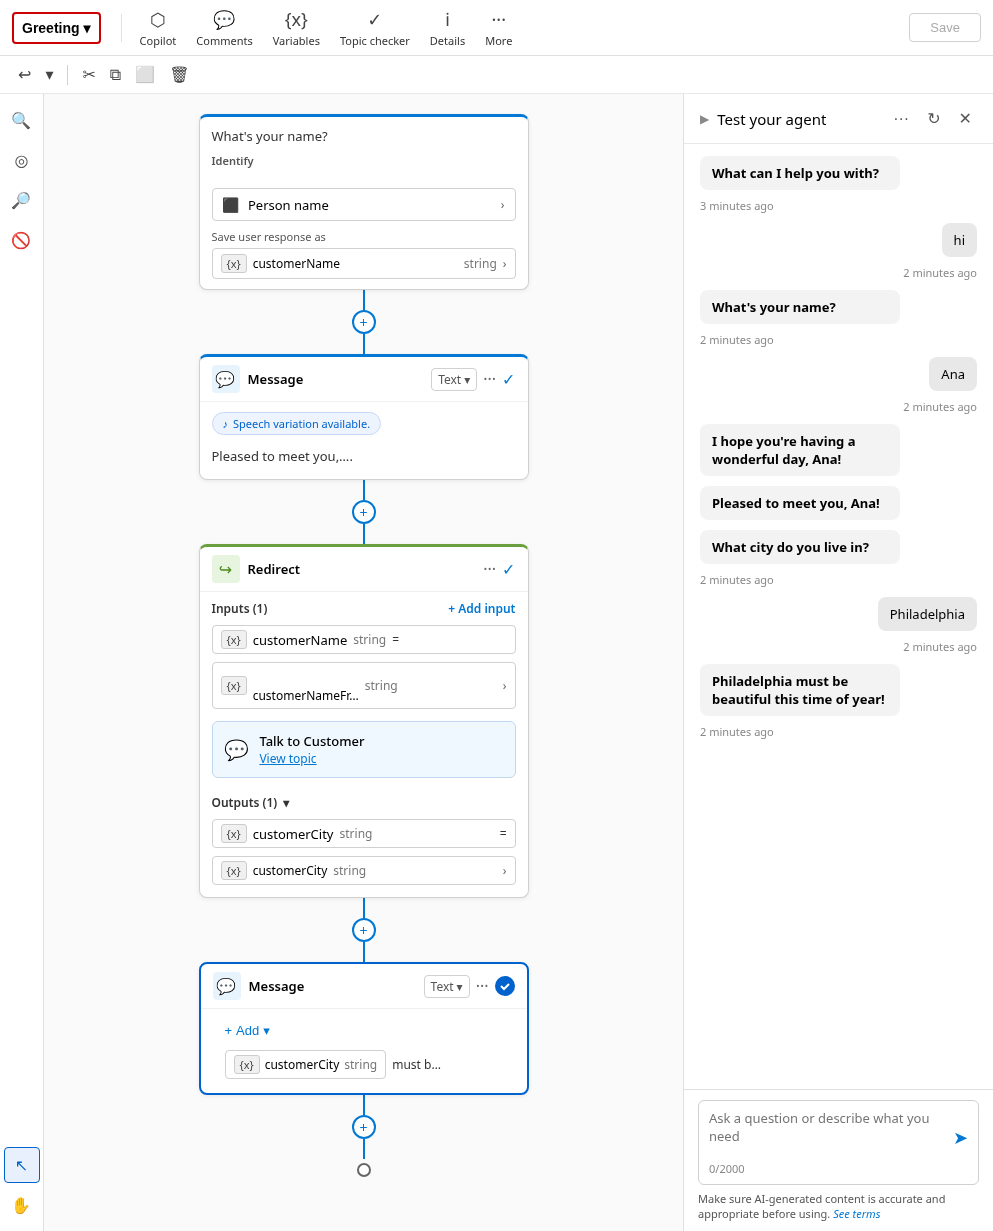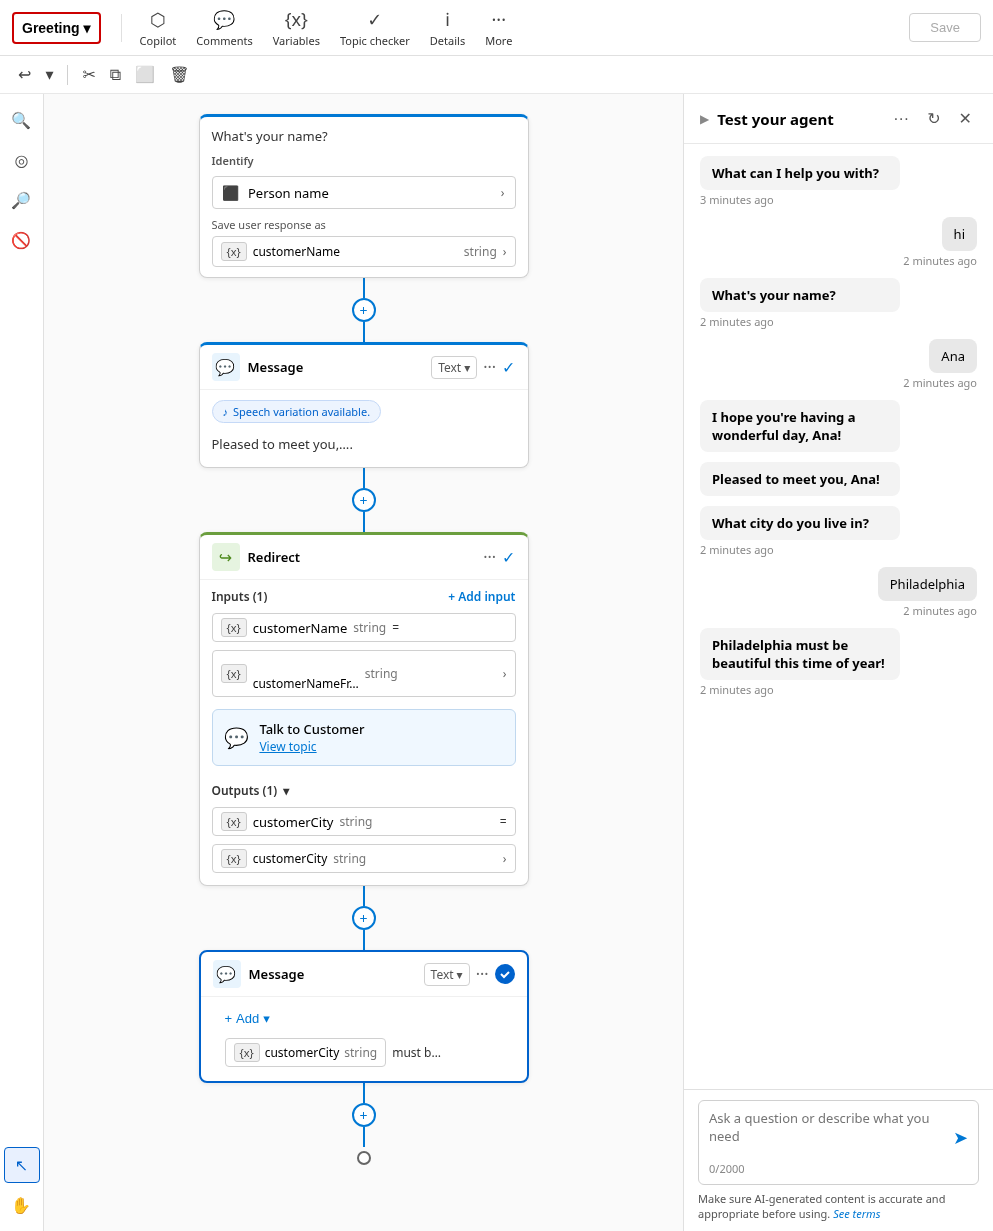--- a/index.html
+++ b/index.html
@@ -53,21 +53,21 @@
     .node-check { color: #0078d4; font-size: 16px; }
     .node-check-filled { color: #0062cc; font-size: 16px; background: #0062cc; border-radius: 50%; width: 20px; height: 20px; display: flex; align-items: center; justify-content: center; }
     .node-check-filled svg { fill: white; }
 
     .node-body { padding: 10px 12px; }
     .speech-badge { display: flex; align-items: center; gap: 5px; background: #edf4fe; border: 1px solid #c5d9f7; border-radius: 12px; padding: 3px 10px; font-size: 11px; color: #0062cc; margin-bottom: 8px; display: inline-flex; }
     .node-text { font-size: 13px; color: #333; padding: 4px 0; }
 
     
     .question-text { font-size: 13px; color: #333; margin-bottom: 8px; }
-    .section-label { font-size: 11px; font-weight: 600; color: #555; margin-bottom: 8px; text-transform: none; }
+    .section-label { font-size: 11px; font-weight: 600; color: #555; margin-bottom: 20px; text-transform: none; }
     .identify-row { display: flex; align-items: center; border: 1px solid #d0d0d0; border-radius: 4px; padding: 6px 10px; gap: 8px; }
     .identify-icon { font-size: 14px; color: #555; }
     .identify-text { font-size: 13px; flex: 1; }
     .identify-arrow { font-size: 12px; color: #666; }
     .save-response-label { font-size: 11px; color: #555; margin: 8px 0 4px; }
     .var-row { display: flex; align-items: center; border: 1px solid #d0d0d0; border-radius: 4px; padding: 5px 8px; gap: 6px; }
     .var-badge { background: #f0f0f0; border: 1px solid #ccc; border-radius: 3px; font-size: 11px; padding: 1px 5px; color: #444; }
     .var-name { font-size: 12px; flex: 1; }
     .var-type { font-size: 12px; color: #777; }
     .var-arrow { font-size: 12px; color: #666; }
@@ -85,27 +85,27 @@
 
     
     .add-row { display: flex; align-items: center; gap: 6px; padding: 4px 12px 8px; }
     .add-btn-2 { display: flex; align-items: center; gap: 4px; color: #0078d4; font-size: 13px; cursor: pointer; background: none; border: none; }
     .chip-row { display: flex; align-items: center; padding: 4px 12px; gap: 6px; }
     .chip { display: flex; align-items: center; gap: 5px; border: 1px solid #d0d0d0; border-radius: 4px; padding: 4px 8px; font-size: 12px; }
 
     
     .right-panel { width: 310px; background: #fff; border-left: 1px solid #e0e0e0; display: flex; flex-direction: column; overflow: hidden; flex-shrink: 0; }
     .right-panel-header { display: flex; align-items: center; padding: 12px 16px; border-bottom: 1px solid #e8e8e8; gap: 8px; }
-    .right-panel-title { font-size: 15px; font-weight: 700; flex: 1; }
+    .right-panel-title { font-size: 15px; font-weight: 400; flex: 1; }
     .rp-icon-btn { background: none; border: none; font-size: 16px; cursor: pointer; color: #555; padding: 3px 5px; border-radius: 3px; }
 
     .chat-area { flex: 1; overflow-y: auto; padding: 12px 16px; display: flex; flex-direction: column; gap: 10px; }
     .chat-bubble-left { align-self: flex-start; background: #f3f3f3; border-radius: 8px; padding: 8px 12px; max-width: 200px; font-size: 13px; font-weight: bold; }
     .chat-bubble-right { align-self: flex-end; background: #e8e8e8; border-radius: 8px; padding: 8px 12px; max-width: 180px; font-size: 13px; text-align: right; }
-    .chat-time { font-size: 11px; color: #888; margin-top: 2px; }
+    .chat-time { font-size: 11px; color: #888; margin-top: 8px; }
     .chat-time-right { text-align: right; }
 
     .chat-input-area { padding: 10px 14px; border-top: 1px solid #e0e0e0; }
     .chat-input-box { border: 1px solid #d0d0d0; border-radius: 6px; padding: 8px 10px; font-size: 13px; width: 100%; position: relative; }
     .chat-input-inner { display: flex; align-items: flex-end; gap: 6px; }
     .chat-textarea { flex: 1; border: none; outline: none; font-size: 13px; resize: none; min-height: 40px; font-family: inherit; }
     .chat-send-btn { background: none; border: none; font-size: 18px; cursor: pointer; color: #0078d4; }
     .chat-count { font-size: 11px; color: #888; margin-top: 12px; }
     .chat-disclaimer { font-size: 11px; color: #555; margin-top: 6px; }
     .chat-disclaimer a { color: #0078d4; font-style: italic; }

